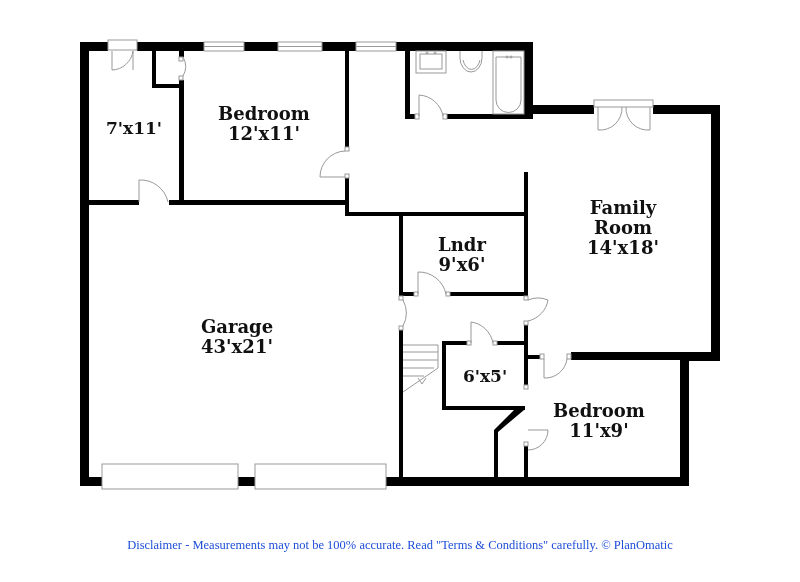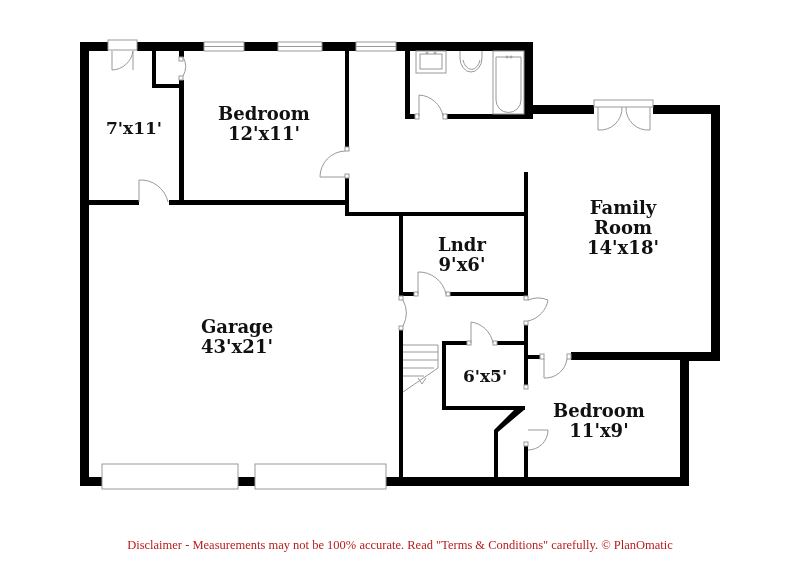--- a/index.html
+++ b/index.html
@@ -10,21 +10,21 @@
     .fix { fill: #ffffff; stroke: #999999; stroke-width: 1; }
     .lbl {
       font-family: "DejaVu Serif", "Liberation Serif", serif;
       font-weight: bold; fill: #111111; text-anchor: middle;
     }
     .room-label { font-size: 18px; }
     .room-dim { font-size: 18px; }
     .small-label { font-size: 17px; }
     #disclaimer {
       position: absolute; left: 0; top: 538px; width: 800px; text-align: center;
-      font-family: "Liberation Serif", "DejaVu Serif", serif; font-size: 12.5px; color: #b91c1c;
+      font-family: "Liberation Serif", "DejaVu Serif", serif; font-size: 12.5px; color: #1d4ed8;
     }
   </style>
 </head>
 <body>
 
 <svg id="plan" viewBox="0 0 800 582" xmlns="http://www.w3.org/2000/svg">
 
   <g>
 
     <rect class="wall" x="80" y="42" width="9" height="444"></rect>

